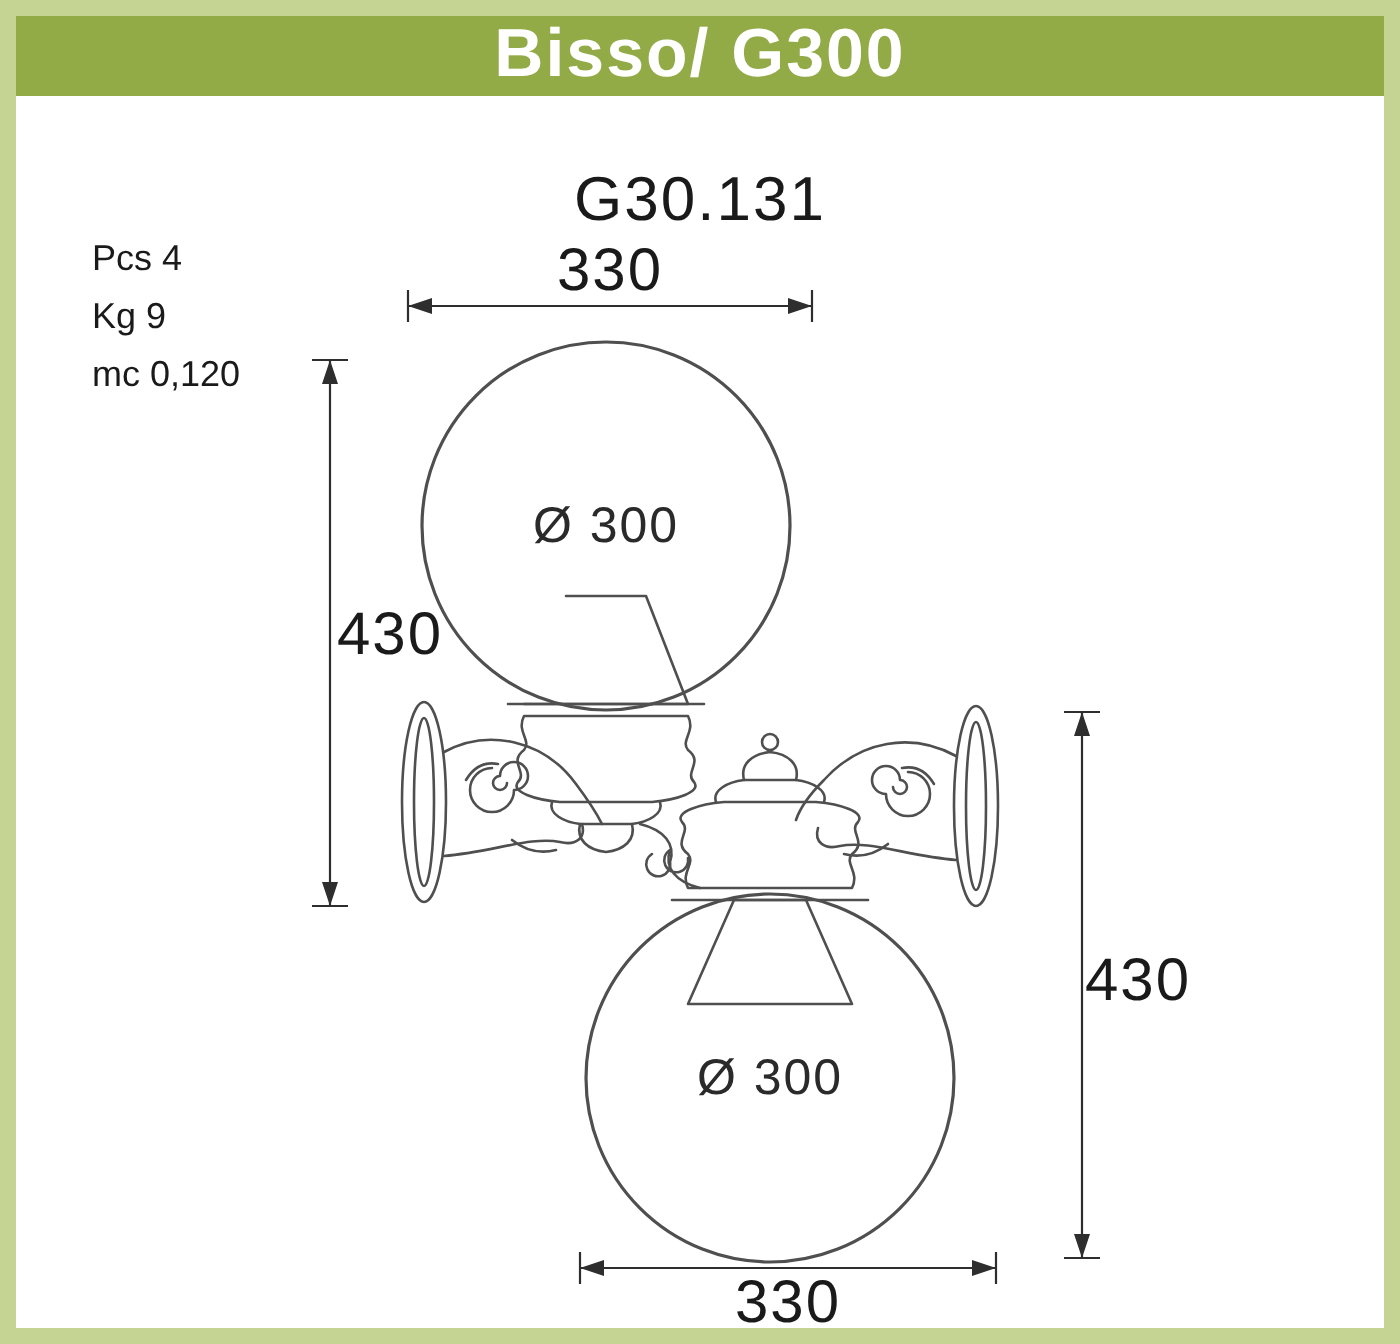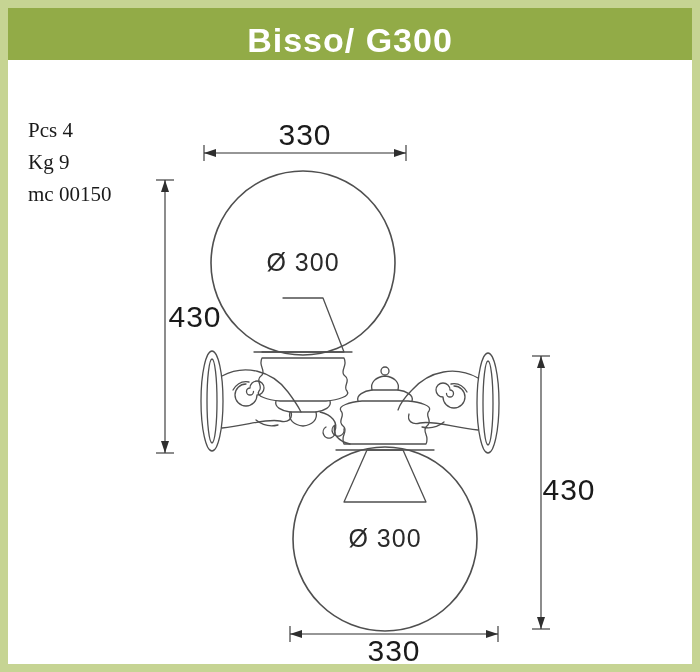--- a/index.html
+++ b/index.html
@@ -10,39 +10,38 @@
     position:relative;
   }
   .page {
     position:relative;
     width:700px; height:672px;
     background:#ffffff;
     border:8px solid var(--frame,#c6d493);
     overflow:hidden;
   }
   .header {
-    position:absolute; left:0; top:0; right:0; height:52px;
+    position:absolute; left:0; top:0; right:0; height:40px;
     background:var(--header_bg,#92ab47);
-    display:flex; align-items:flex-end; justify-content:center;
+    display:flex; align-items:flex-start; justify-content:center;
   }
   .header .title {
     color:var(--header_text,#ffffff);
     font-size:34px; font-weight:bold; letter-spacing:1px;
   }
   .code {
     position:absolute; top:74px; left:0; right:0;
     text-align:center;
     font-size:31px; letter-spacing:1px;
     color:var(--text,#1a1a1a);
   }
   .specs {
-    position:absolute; left:20px; top:112px;
-    font-size:21px; color:var(--text,#1a1a1a);
+    position:absolute; left:38px; top:112px;
+    font-size:18px; color:var(--text,#1a1a1a);
     line-height:1.0;
-    font-family:Liberation Serif, serif;
   }
   .specs .spec-line { margin-bottom:11px; }
   svg.drawing {
     position:absolute; left:-8px; top:-8px;
     width:700px; height:672px;
   }
   .stroke {
     stroke:var(--line,#4f4f4f); fill:none;
     stroke-width:1.3; stroke-linecap:round; stroke-linejoin:round;
   }
@@ -60,25 +59,26 @@
 </style>
 </head>
 <body>
 
 <div class="page">
 
   <div class="header">
     <span class="title">Bisso/ G300</span>
   </div>
 
+  <div class="code">G30.131</div>
 
   <div class="specs">
     <div class="spec-line">Pcs 4</div>
     <div class="spec-line">Kg 9</div>
-    <div class="spec-line">mc 00150</div>
+    <div class="spec-line">mc 0,120</div>
   </div>
 
   <svg class="drawing" viewBox="0 0 700 672">
 
     <g>
       <circle class="stroke globe" cx="303" cy="263" r="92"></circle>
       <path class="stroke" d="M 283,298 L 323,298 L 344,352 L 262,352"></path>
       <line class="stroke" x1="254" y1="352" x2="352" y2="352"></line>
       <path class="stroke" d="M 262,358 C 258,366 266,370 262,375 C 254,381 264,386 259,391 C 255,396 268,400 280,401 L 326,401 C 338,400 351,396 347,391 C 342,386 352,381 344,375 C 340,370 348,366 344,358 Z"></path>
       <path class="stroke" d="M 276,401 C 274,407 282,411 290,412 L 316,412 C 324,411 332,407 330,401"></path>

